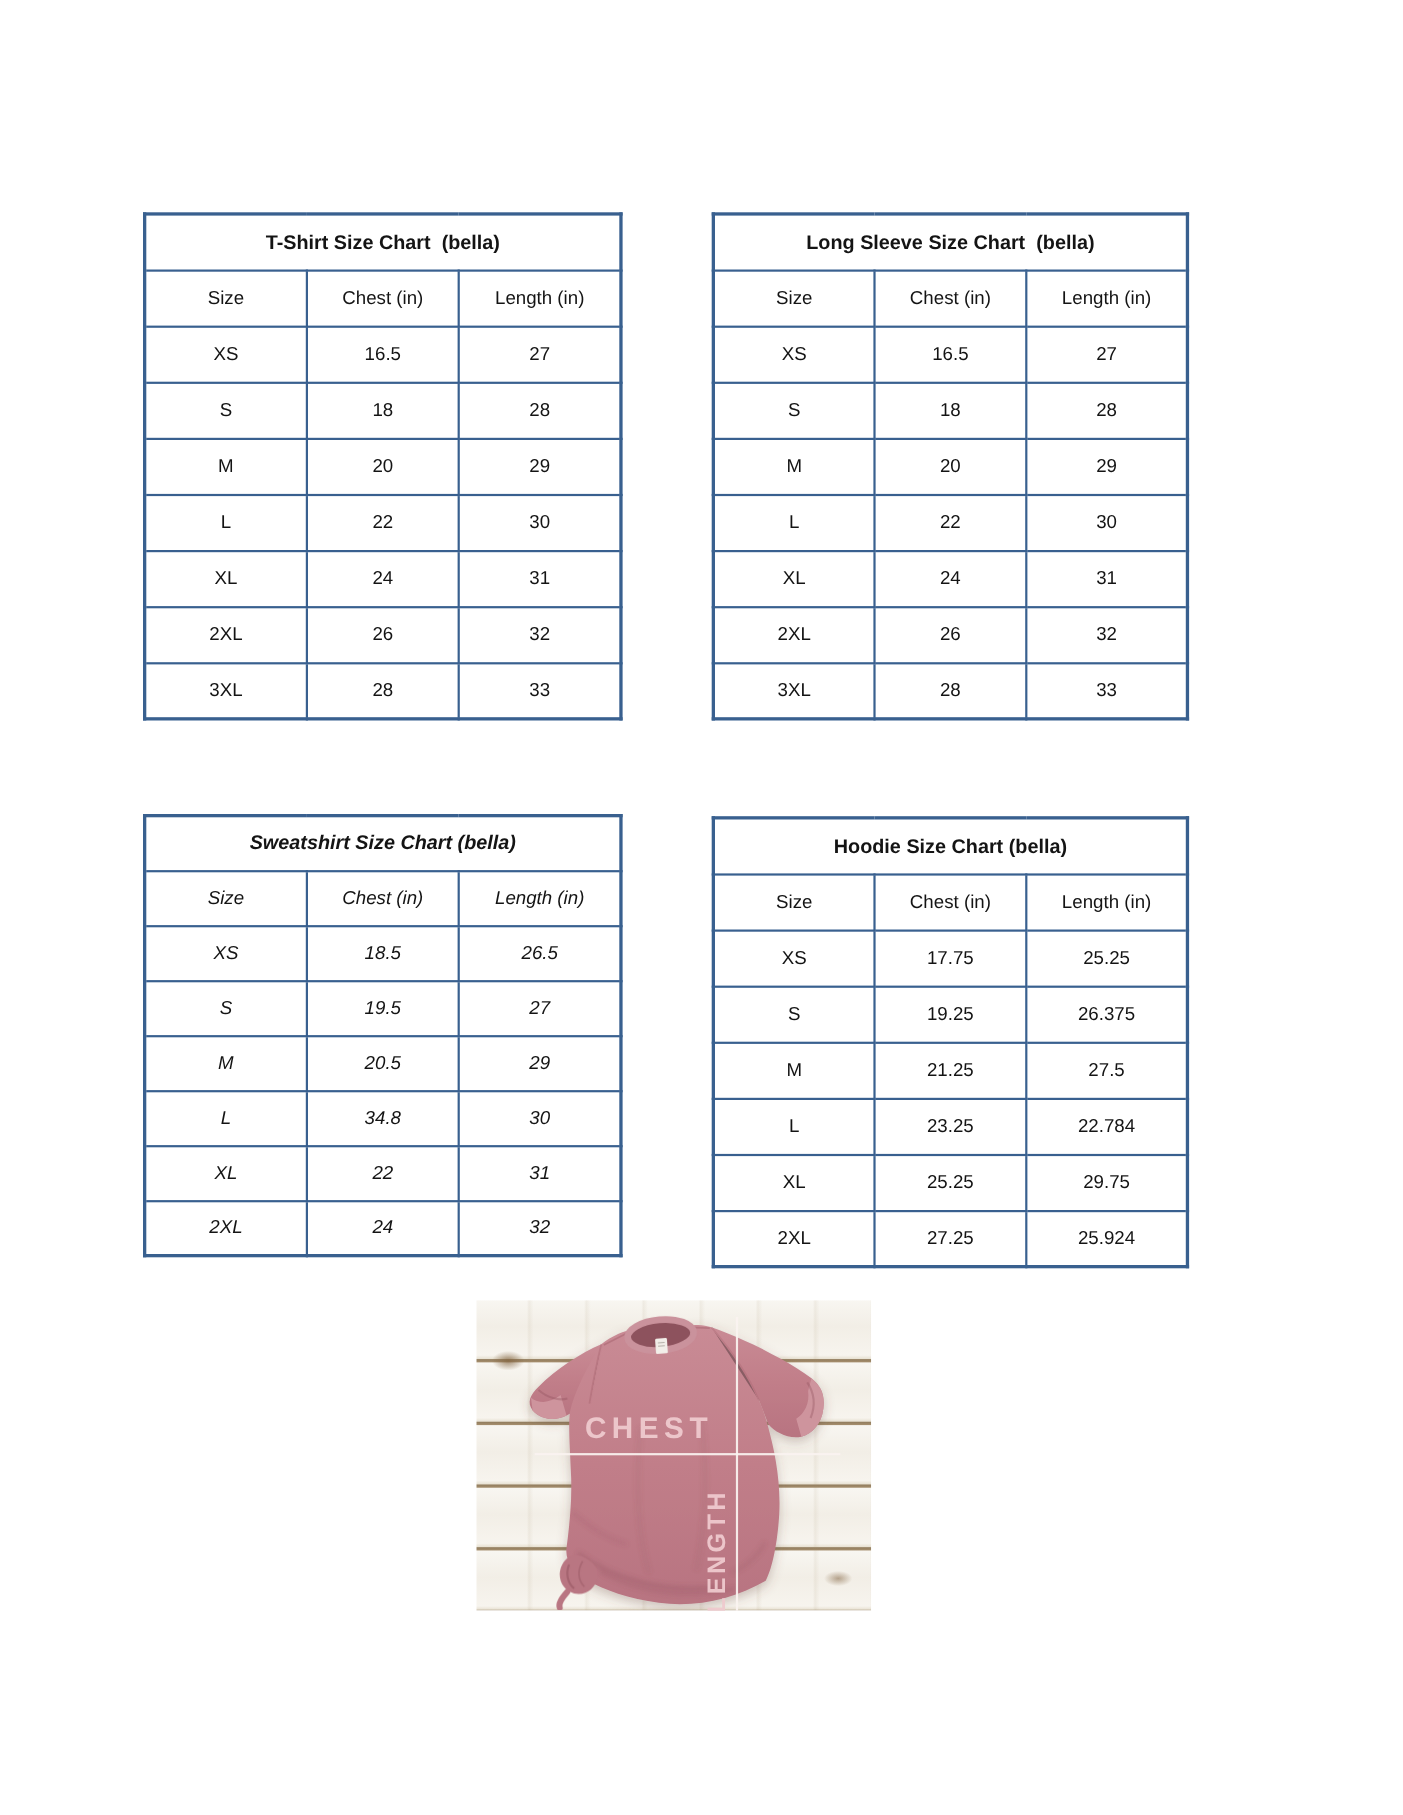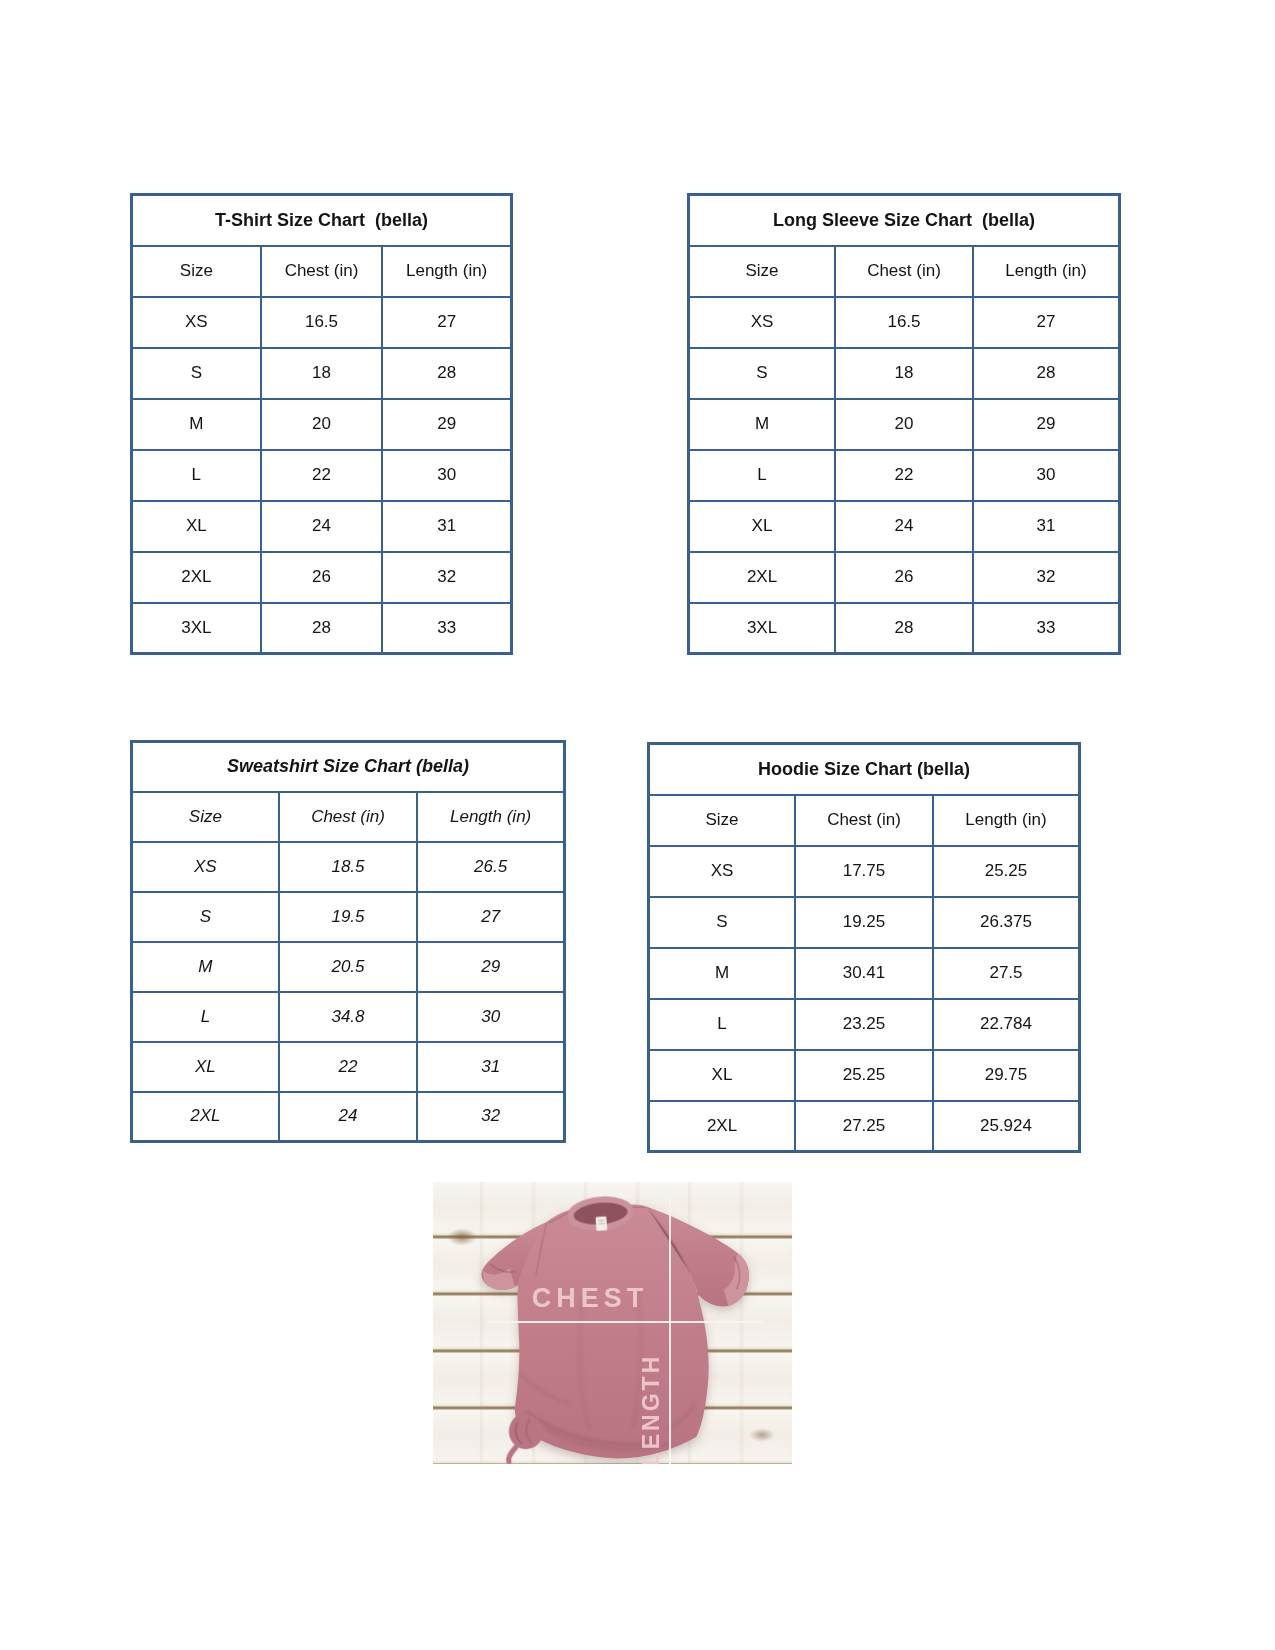--- a/index.html
+++ b/index.html
@@ -27,22 +27,22 @@
     padding: 0;
     color: #141414;
   }
   table.size-table tr { height: 51px; }
   #table-sweatshirt tr { height: 50px; font-style: italic; }
   table.size-table .title-cell {
     font-weight: bold;
     font-size: 18px;
     white-space: pre; 
   }
-  #table-tshirt     { left: 130px; top: 193px; width: 383px; }
-  #table-longsleeve { left: 647px; top: 193px; width: 434px; margin-left: 40px; }
+  #table-tshirt     { left: 130px; top: 193px; width: 436px; }
+  #table-longsleeve { left: 647px; top: 193px; width: 434px; }
   #table-sweatshirt { left: 130px; top: 740px; width: 436px; }
   #table-hoodie     { left: 647px; top: 742px; width: 434px; }
   col.c1 { width: 34%; } col.c2 { width: 32%; } col.c3 { width: 34%; }
 
   
   .photo {
     position: absolute; left: 433px; top: 1182px;
     width: 359px; height: 282px; overflow: hidden;
   }
   .wood {
@@ -271,21 +271,21 @@
           <td>17.75</td>
           <td>25.25</td>
         </tr>
         <tr>
           <td>S</td>
           <td>19.25</td>
           <td>26.375</td>
         </tr>
         <tr>
           <td>M</td>
-          <td>30.41</td>
+          <td>21.25</td>
           <td>27.5</td>
         </tr>
         <tr>
           <td>L</td>
           <td>23.25</td>
           <td>22.784</td>
         </tr>
         <tr>
           <td>XL</td>
           <td>25.25</td>

